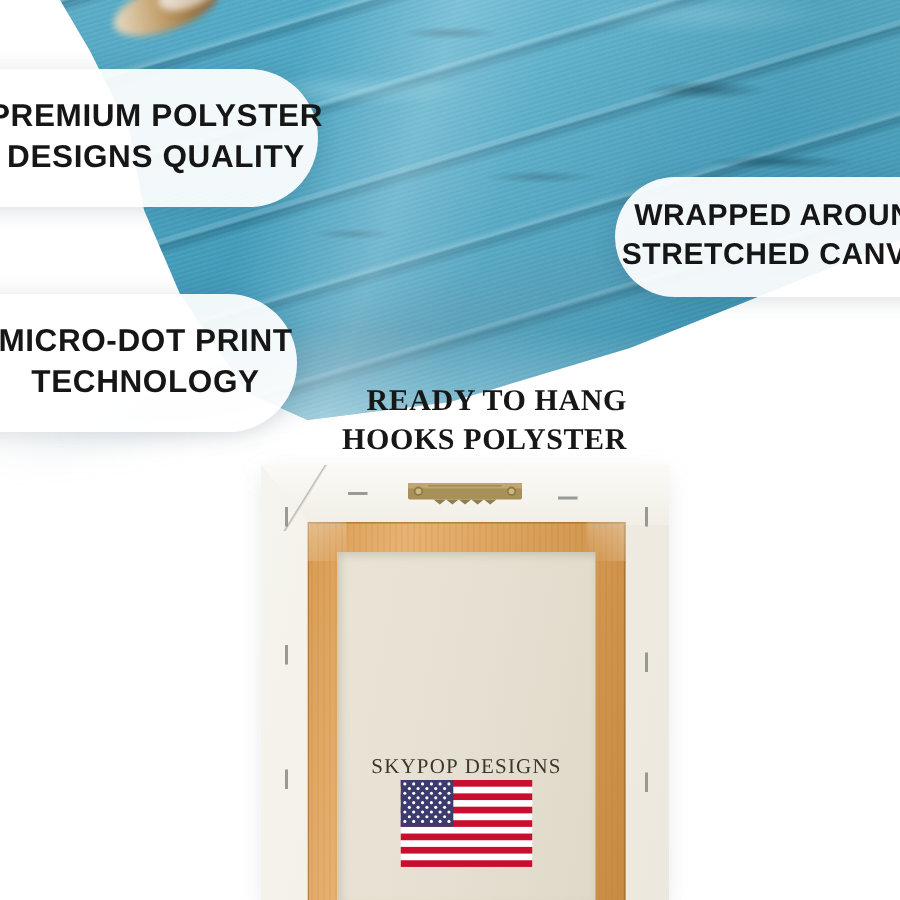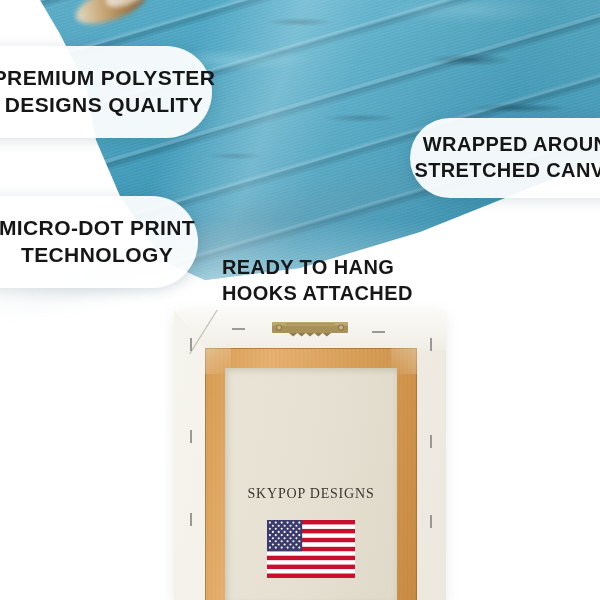--- a/index.html
+++ b/index.html
@@ -170,23 +170,23 @@
     width: 202px; height: 92px;
     border-radius: 0 46px 46px 0;
     padding-left: 28px;
     font-size: 21px;
   }
   
   #label-ready {
     position: absolute;
     left: 222px; top: 254px;
     width: 196px;
-    text-align: left;
+    text-align: right;
     color: #171717;
-    font-family: Liberation Sans, sans-serif;
+    font-family: Liberation Serif, serif;
     font-weight: 700;
     font-size: 20px;
     letter-spacing: 0.4px;
     line-height: 1.3;
   }
   #label-ready span { display: block; white-space: nowrap; }
 
   
   #canvas-product {
     position: absolute;
@@ -267,21 +267,21 @@
   
   .hanger {
     position: absolute;
     left: 98px; top: 12px;
     width: 76px; height: 15px;
   }
 
   
   .brand {
     position: absolute;
-    left: 0; right: 0; top: 118px;
+    left: 0; right: 0; top: 136px;
     text-align: center;
     font-family: "Liberation Serif", serif;
     font-size: 14px;
     letter-spacing: 0.8px;
     color: #3b362c;
   }
   .flag {
     position: absolute;
     left: 50%; top: 152px;
     transform: translateX(-50%);
@@ -315,21 +315,21 @@
     <span>STRETCHED CANVAS</span>
   </div>
 
   <div class="pill" id="pill-microdot">
     <span>MICRO-DOT PRINT</span>
     <span>TECHNOLOGY</span>
   </div>
 
   <div id="label-ready">
     <span>READY TO HANG</span>
-    <span>HOOKS ATTACHED</span>
+    <span>HOOKS POLYSTER</span>
   </div>
 
   <div id="canvas-product">
     <div class="canvas-shadow"></div>
     <div class="canvas-face"></div>
     <div class="wrap-top"></div>
     <div class="wrap-top-line"></div>
 
     <div class="stretcher"></div>
     <div class="miter tl"></div>

